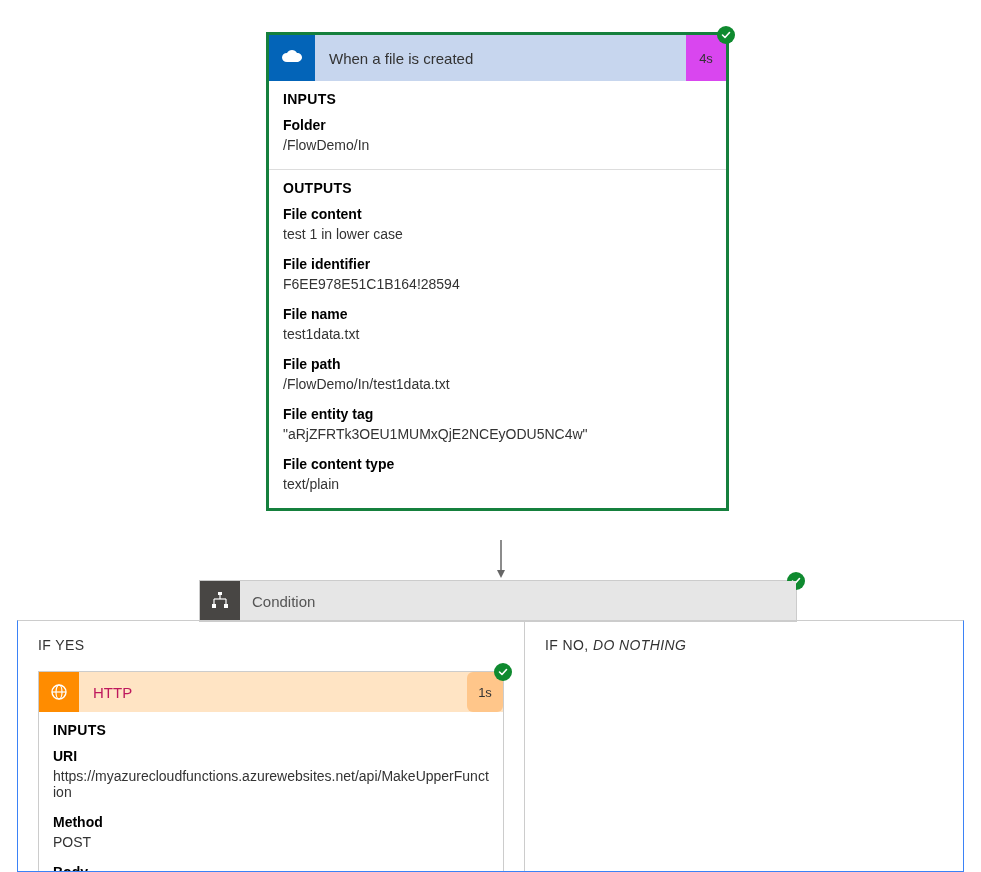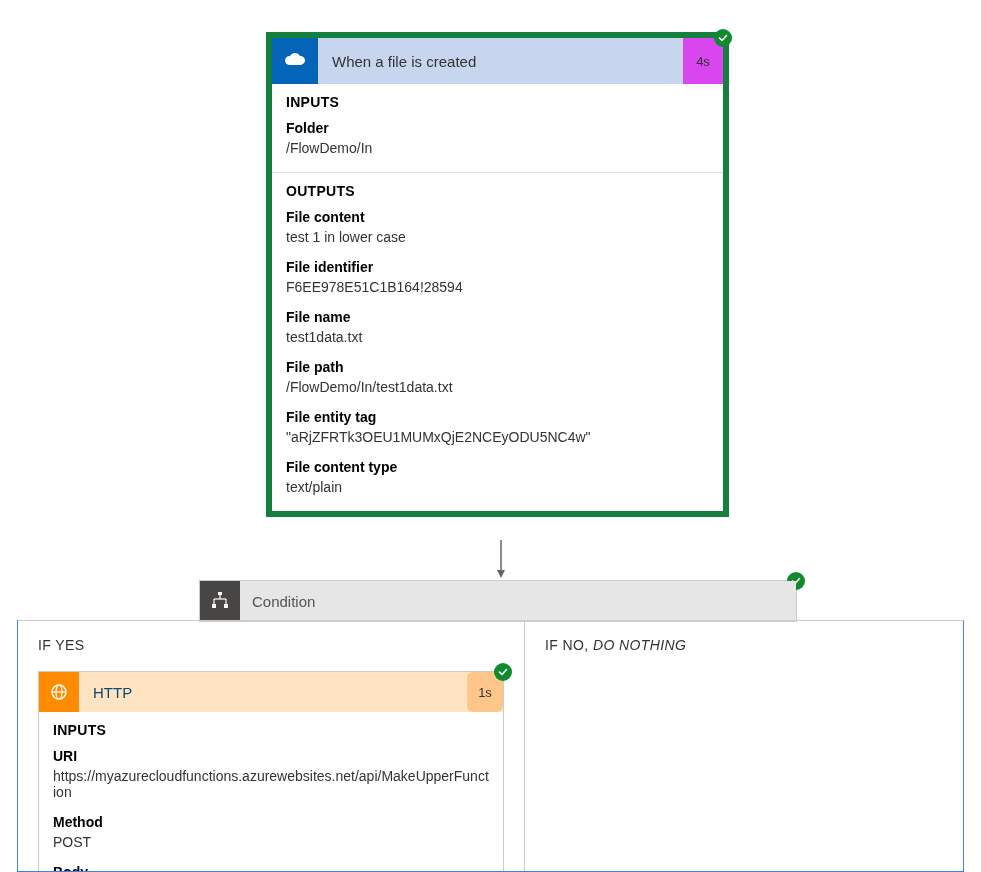--- a/index.html
+++ b/index.html
@@ -1,18 +1,18 @@
 <!DOCTYPE html>
 <html><head>
 <meta charset="utf-8">
 <style>
 * { box-sizing: border-box; margin: 0; padding: 0; }
 body { font-family: "Segoe UI", Arial, sans-serif; background: #fff; width: 981px; height: 872px; position: relative; overflow: hidden; }
 
-.trigger-card { position: absolute; left: 266px; top: 32px; width: 463px; border: 6px solid #15803d; background: #fff; }
+.trigger-card { position: absolute; left: 266px; top: 32px; width: 463px; border: 3px solid #15803d; background: #fff; }
 .trigger-header { display: flex; align-items: stretch; height: 46px; background: #c7d6ee; }
 .trigger-icon-box { width: 46px; background: #0364b8; display: flex; align-items: center; justify-content: center; }
 .trigger-title { flex: 1; display: flex; align-items: center; padding-left: 14px; font-size: 15px; color: #333; }
 .trigger-time { width: 40px; background: #d946ef; display: flex; align-items: center; justify-content: center; font-size: 13px; color: #333; }
 
 .success-badge { position: absolute; right: -9px; top: -9px; width: 18px; height: 18px; border-radius: 50%; background: #0f8a2f; display: flex; align-items: center; justify-content: center; }
 .success-badge svg { width: 10px; height: 10px; }
 
 .section { padding: 10px 14px 16px 14px; }
 .section + .section { border-top: 1px solid #ddd; }
@@ -31,21 +31,21 @@
 
 .branches { position: absolute; left: 17px; top: 620px; width: 947px; display: flex; border: 1px solid #3b82f6; border-top: 1px solid #ccc; height: 252px; overflow: hidden; }
 .branch { flex: 1; padding: 16px 20px 0 20px; }
 .branch + .branch { border-left: 1px solid #ccc; }
 .branch-label { font-size: 14px; color: #333; margin-bottom: 18px; letter-spacing: 0.4px; }
 .branch-label em { font-style: italic; }
 
 .http-card { position: relative; width: 466px; border: 1px solid #ccc; background: #fff; }
 .http-header { display: flex; align-items: stretch; height: 40px; background: #ffe4c4; }
 .http-icon-box { width: 40px; background: #ff8c00; display: flex; align-items: center; justify-content: center; }
-.http-title { flex: 1; display: flex; align-items: center; padding-left: 14px; font-size: 15px; color: #0c4a6e; }
+.http-title { flex: 1; display: flex; align-items: center; padding-left: 14px; font-size: 15px; color: #be185d; }
 .http-time { width: 36px; background: #ffc68a; display: flex; align-items: center; justify-content: center; font-size: 13px; color: #333; border-radius: 6px; }
 </style>
 </head>
 <body>
 
 <div class="trigger-card">
   <div class="success-badge">
     <svg viewBox="0 0 10 10">
         <path d="M1.5 5 L4 7.5 L8.5 2.5" stroke="#fff" stroke-width="1.6" fill="none" stroke-linecap="round" stroke-linejoin="round"></path>
       </svg>

